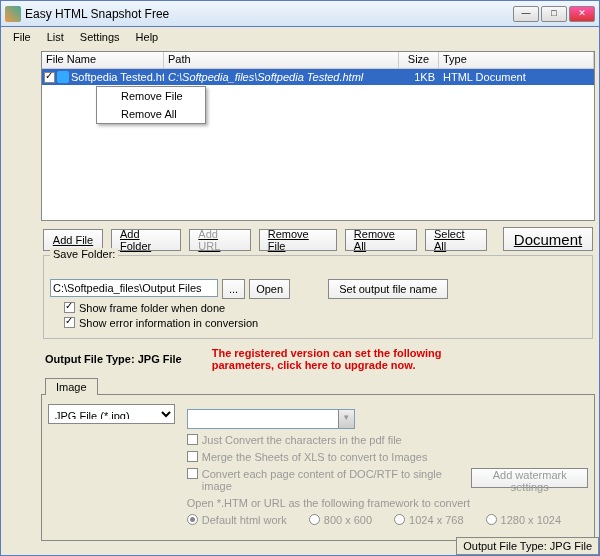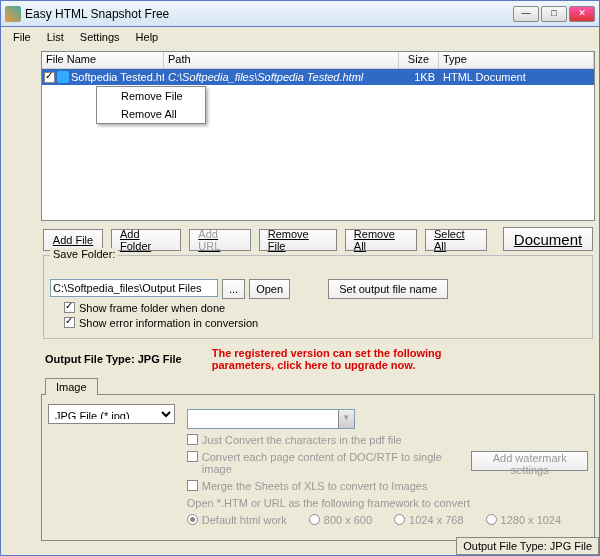--- a/index.html
+++ b/index.html
@@ -147,29 +147,29 @@
             <div class="row">
               <div class="combo">
                   <div class="combo-btn">▼</div>
                 </div>
             </div>
             <div class="row">
                 <span class="chk"></span>
                 <span>Just Convert the characters in the pdf file</span>
               </div>
             <div class="row">
+                <span class="chk"></span>
+                <span>Merge the Sheets of XLS to convert to Images</span>
+              </div>
+            <div class="row">
               <span class="chk"></span>
                 <span>Convert each page content of DOC/RTF to single image</span>
               <div style="width:20px"></div>
               <button class="sbtn disabled-text">Add watermark settings</button>
             </div>
-            <div class="row">
-                <span class="chk"></span>
-                <span>Merge the Sheets of XLS to convert to Images</span>
-              </div>
             <div class="row">
                 <span>Open *.HTM or URL as the following framework to convert</span>
               </div>
             <div class="row">
               <span class="radio sel"></span>
                 <span>Default html work</span>
               <div style="width:14px"></div>
               <span class="radio"></span>
                 <span>800 x 600</span>
               <div style="width:14px"></div>

